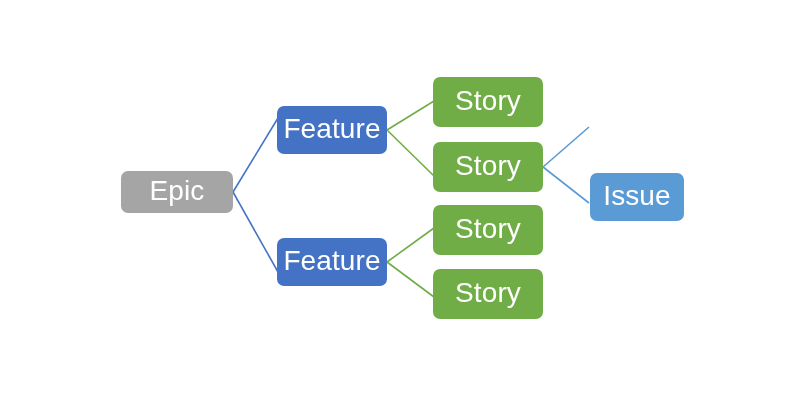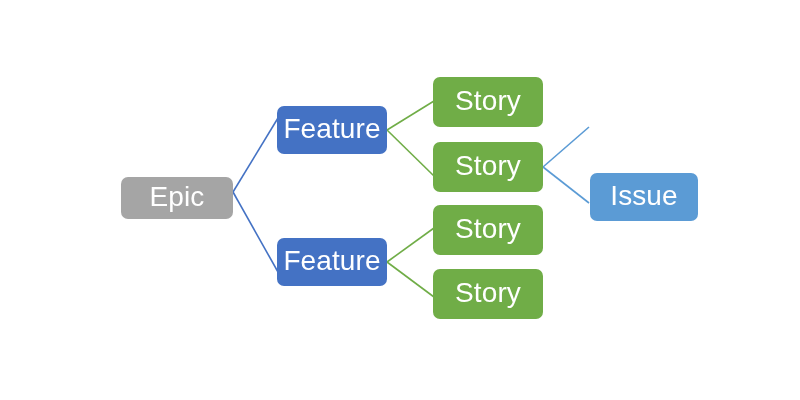--- a/index.html
+++ b/index.html
@@ -56,21 +56,21 @@
       <line x1="233" y1="192" x2="278" y2="118" stroke="#4472C4" stroke-width="1.6" shape-rendering="geometricPrecision"></line>
       <line x1="233" y1="192" x2="278" y2="272" stroke="#4472C4" stroke-width="1.6" shape-rendering="geometricPrecision"></line>
       <line x1="387" y1="130" x2="434" y2="101" stroke="#70AD47" stroke-width="1.6" shape-rendering="geometricPrecision"></line>
       <line x1="387" y1="130" x2="434" y2="176" stroke="#70AD47" stroke-width="1.6" shape-rendering="geometricPrecision"></line>
       <line x1="387" y1="262" x2="434" y2="228" stroke="#70AD47" stroke-width="1.6" shape-rendering="geometricPrecision"></line>
       <line x1="387" y1="262" x2="434" y2="297" stroke="#70AD47" stroke-width="1.6" shape-rendering="geometricPrecision"></line>
       <line x1="543" y1="167" x2="589" y2="127" stroke="#5B9BD5" stroke-width="1.6" shape-rendering="geometricPrecision"></line>
       <line x1="543" y1="167" x2="589" y2="203" stroke="#5B9BD5" stroke-width="1.6" shape-rendering="geometricPrecision"></line>
     </svg>
 
-  <div class="node" style="left: 121px; top: 171px; width: 112px; height: 42px; background: rgb(165, 165, 165); color: rgb(255, 255, 255); margin-top: 6px;">
+  <div class="node" style="left: 121px; top: 171px; width: 112px; height: 42px; background: rgb(165, 165, 165); color: rgb(255, 255, 255);">
     <span class="node-label">Epic</span>
   </div>
 
   <div class="node" style="left: 277px; top: 106px; width: 110px; height: 48px; background: rgb(68, 114, 196); color: rgb(255, 255, 255);">
     <span class="node-label">Feature</span>
   </div>
 
   <div class="node" style="left: 277px; top: 238px; width: 110px; height: 48px; background: rgb(68, 114, 196); color: rgb(255, 255, 255);">
     <span class="node-label">Feature</span>
   </div>
@@ -85,17 +85,17 @@
 
   <div class="node" style="left: 433px; top: 205px; width: 110px; height: 50px; background: rgb(112, 173, 71); color: rgb(255, 255, 255);">
     <span class="node-label">Story</span>
   </div>
 
   <div class="node" style="left: 433px; top: 269px; width: 110px; height: 50px; background: rgb(112, 173, 71); color: rgb(255, 255, 255);">
     <span class="node-label">Story</span>
   </div>
 
 
-  <div class="node" style="left: 590px; top: 173px; width: 108px; height: 48px; background: rgb(91, 155, 213); color: rgb(255, 255, 255);">
+  <div class="node" style="left: 590px; top: 173px; width: 94px; height: 48px; background: rgb(91, 155, 213); color: rgb(255, 255, 255);">
     <span class="node-label">Issue</span>
   </div>
 
 </div>
 
 </body></html>

